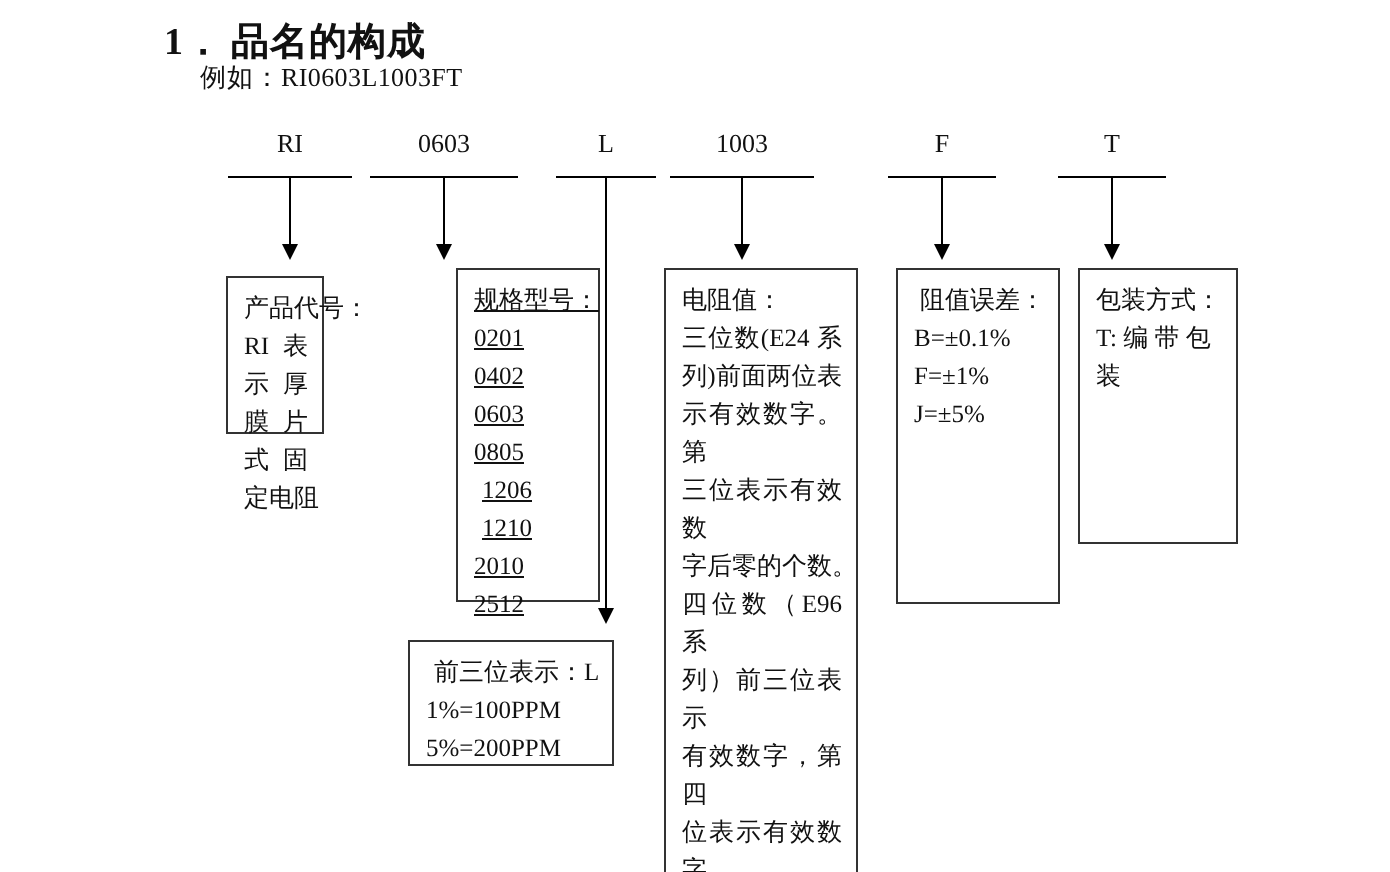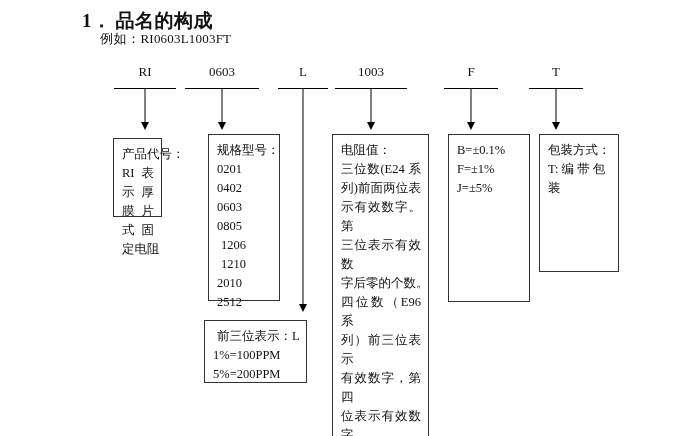--- a/index.html
+++ b/index.html
@@ -150,21 +150,21 @@
   <div class="arrow" style="top:34px;"></div>
 </div>
 
 <div class="box" style="left:113px; top:138px; width:49px; height:79px;">
   <div class="line">产品代号：</div>
   <div class="line just">RI 表示厚</div>
   <div class="line just">膜片式固</div>
   <div class="line">定电阻</div>
 </div>
 
-<div class="box" style="left:208px; top:134px; width:72px; height:167px;">
+<div class="box" style="left:228px; top:134px; width:72px; height:167px;text-decoration:underline;">
   <div class="line">规格型号：</div>
   <div class="line">0201</div>
   <div class="line">0402</div>
   <div class="line">0603</div>
   <div class="line">0805</div>
   <div class="line" style="padding-left:4px;">1206</div>
   <div class="line" style="padding-left:4px;">1210</div>
   <div class="line">2010</div>
   <div class="line">2512</div>
 </div>
@@ -183,20 +183,21 @@
   <div class="line just">三位表示有效数</div>
   <div class="line">字后零的个数。</div>
   <div class="line just">四位数（E96 系</div>
   <div class="line just">列）前三位表示</div>
   <div class="line just">有效数字，第四</div>
   <div class="line just">位表示有效数字</div>
 
 </div>
 
 <div class="box" style="left:448px; top:134px; width:82px; height:168px;">
+  <div class="line" style="padding-left:3px;">阻值误差：</div>
   <div class="line">B=±0.1%</div>
   <div class="line">F=±1%</div>
   <div class="line">J=±5%</div>
 </div>
 
 <div class="box" style="left:539px; top:134px; width:80px; height:138px;">
   <div class="line">包装方式：</div>
   <div class="line">T: 编 带 包</div>
   <div class="line">装</div>
 </div>

